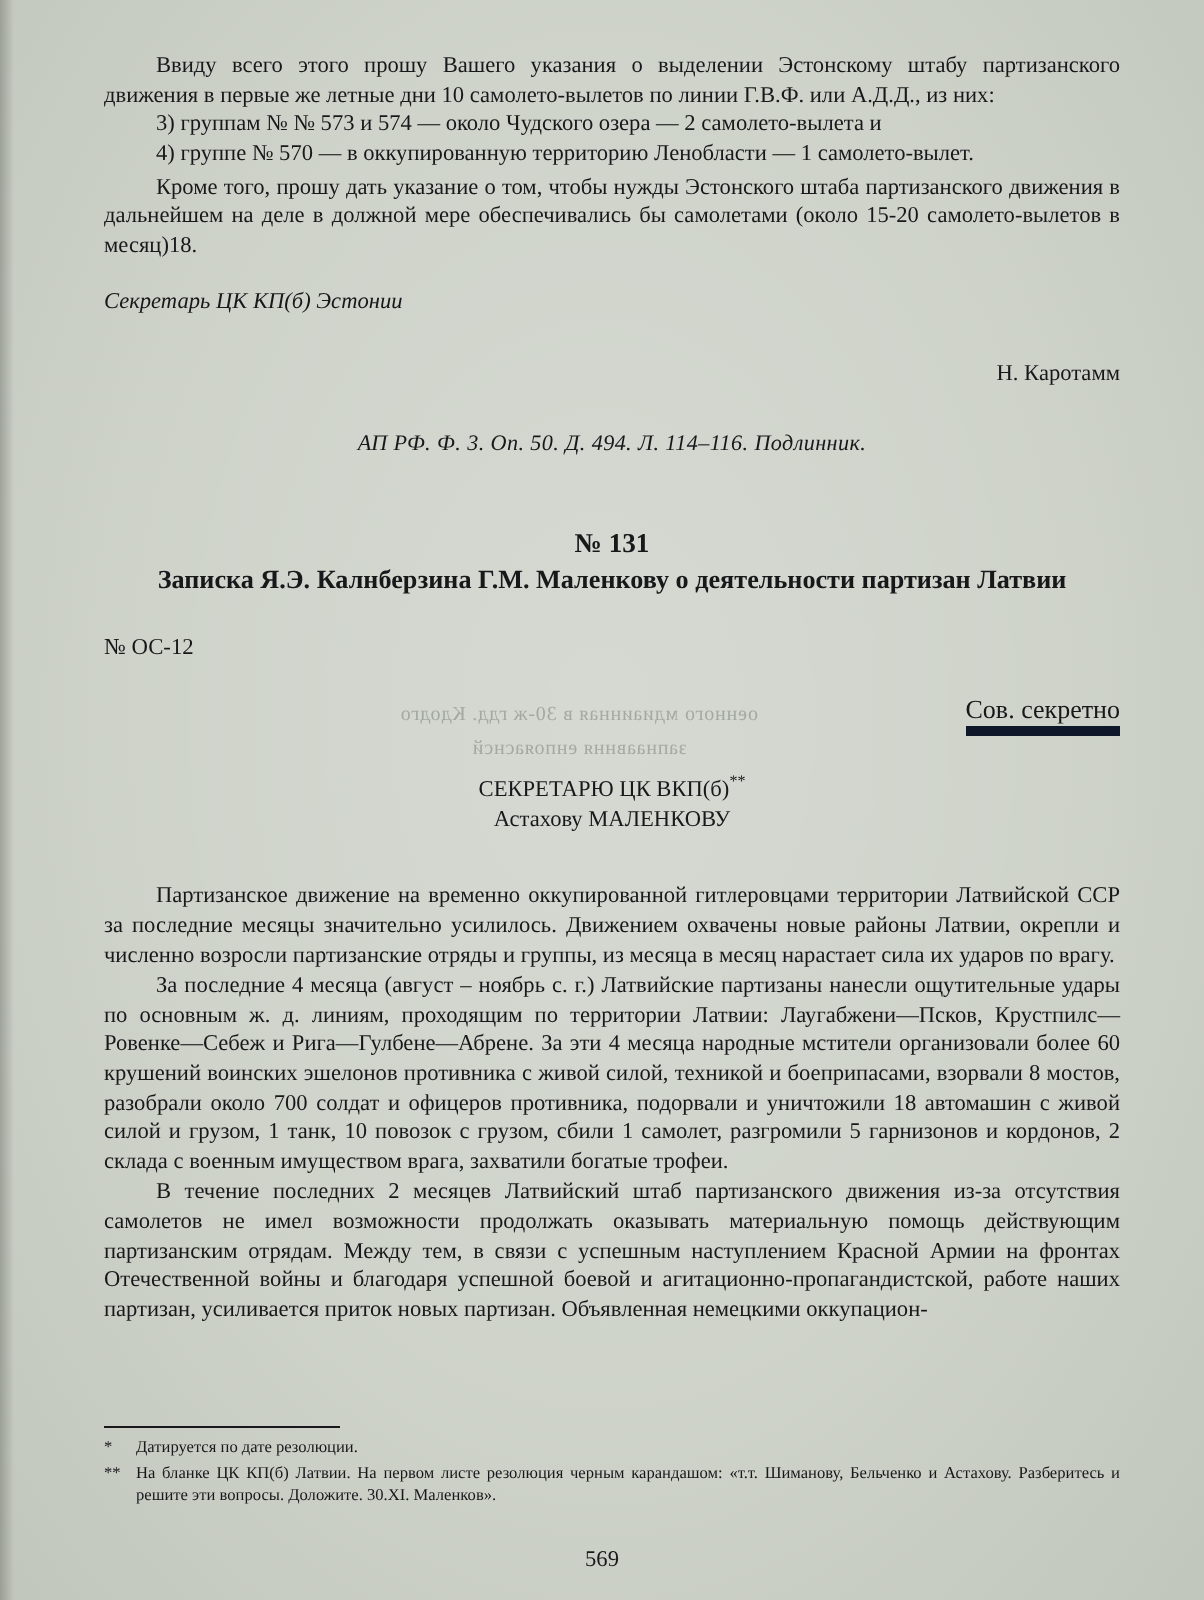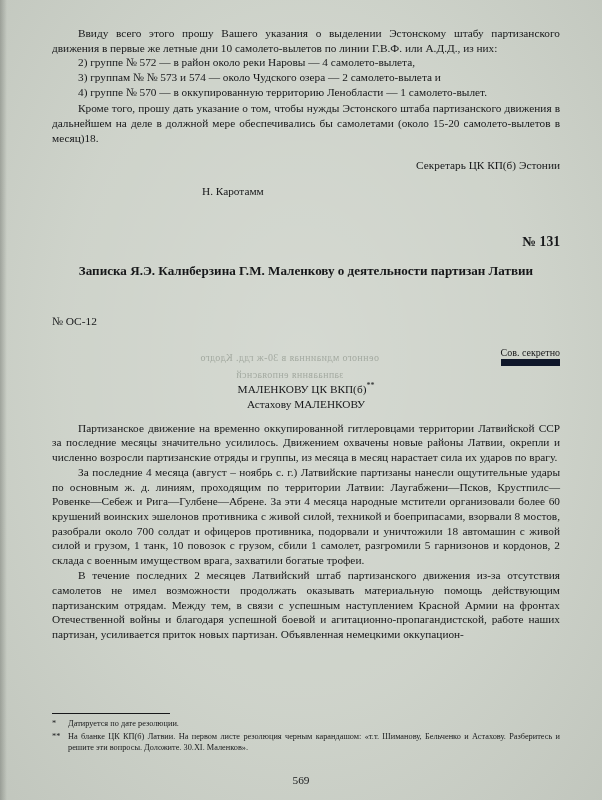--- a/index.html
+++ b/index.html
@@ -49,77 +49,78 @@
     margin: 0;
   }
   .ind {
     text-indent: 26px;
   }
   .list-item {
     text-indent: 26px;
   }
   .sign-block {
     margin-top: 13px;
+    text-align: left;
+    font-style: italic;
+  }
+  .sign-right {
+    margin-top: 22px;
     text-align: right;
-  }
-  .sign-right {
-    margin-top: 11px;
-    text-align: left;
     padding-left: 150px;
   }
   .archive {
     margin-top: 20px;
     font-style: italic;
     text-align: center;
     font-size: 11.1px;
     letter-spacing: 0.2px;
   }
   .doc-number {
     margin-top: 34px;
-    text-align: right;
+    text-align: center;
     font-weight: bold;
     font-size: 13.6px;
   }
   .doc-title {
-    margin-top: 13px;
+    margin-top: 1px;
     text-align: center;
     font-weight: bold;
     font-size: 13.1px;
     line-height: 1.25;
   }
   .meta-row {
-    margin-top: 34px;
+    margin-top: 18px;
     display: flex;
     justify-content: space-between;
     align-items: baseline;
     font-size: 11.4px;
   }
   .meta-row .right sup {
     font-size: 8px;
   }
   .secret {
     margin-top: 16px;
     text-align: right;
   }
   .secret span {
-    border-bottom: 7px solid #0f172a;
+    border-bottom: 5px solid #0f172a;
     padding-bottom: 1px;
-    font-size: 10px;
+    font-size: 13px;
   }
   .addressee {
     margin-top: 22px;
     text-align: center;
     line-height: 1.35;
     font-size: 11.3px;
   }
   .addressee sup {
     font-size: 8px;
   }
   .body-block {
-    margin-top: 8px;
+    margin-top: 23px;
   }
   .body-block p {
     margin-bottom: 0.5px;
   }
   .footnotes {
     position: absolute;
     left: 52px;
     right: 42px;
     bottom: 44px;
     z-index: 3;
@@ -168,41 +169,41 @@
 
 <div class="page">
 
   <div class="ghost" style="top:352px; left:200px;">оенного мдиаинная в 30-ж гдд. Кдодго</div>
   <div class="ghost" style="top:369px; left:236px;">запнаавння енпояаснсй</div>
 
   <div class="content">
 
     <p class="ind">Ввиду всего этого прошу Вашего указания о выделении Эстонскому штабу партизанского движения в первые же летные дни 10 самолето-вылетов по линии Г.В.Ф. или А.Д.Д., из них:</p>
 
-    <p class="list-item">2) группе № 572 — в район около реки Наровы — 4 самолето-вылета,</p>
     <p class="list-item">3) группам № № 573 и 574 — около Чудского озера — 2 самолето-вылета и</p>
     <p class="list-item">4) группе № 570 — в оккупированную территорию Ленобласти — 1 самолето-вылет.</p>
 
     <p class="ind" style="margin-top:2px;">Кроме того, прошу дать указание о том, чтобы нужды Эстонского штаба партизанского движения в дальнейшем на деле в должной мере обеспечивались бы самолетами (около 15-20 самолето-вылетов в месяц)18.</p>
 
     <div class="sign-block">Секретарь ЦК КП(б) Эстонии</div>
     <div class="sign-right">Н. Каротамм</div>
 
+    <div class="archive">АП РФ. Ф. 3. Оп. 50. Д. 494. Л. 114–116. Подлинник.</div>
 
     <div class="doc-number">№ 131</div>
     <div class="doc-title">Записка Я.Э. Калнберзина Г.М. Маленкову о деятельности партизан Латвии</div>
 
     <div class="meta-row">
       <div class="left">№ ОС-12</div>
     </div>
 
     <div class="secret"><span>Сов. секретно</span></div>
 
     <div class="addressee">
-      <div><span>МАЛЕНКОВУ  ЦК ВКП(б)</span><sup>**</sup></div>
+      <div><span>СЕКРЕТАРЮ  ЦК ВКП(б)</span><sup>**</sup></div>
       <div>Астахову МАЛЕНКОВУ</div>
     </div>
 
     <div class="body-block">
       <p class="ind">Партизанское движение на временно оккупированной гитлеровцами территории Латвийской ССР за последние месяцы значительно усилилось. Движением охвачены новые районы Латвии, окрепли и численно возросли партизанские отряды и группы, из месяца в месяц нарастает сила их ударов по врагу.</p>
       <p class="ind">За последние 4 месяца (август – ноябрь с. г.) Латвийские партизаны нанесли ощутительные удары по основным ж. д. линиям, проходящим по территории Латвии: Лаугабжени—Псков, Крустпилс—Ровенке—Себеж и Рига—Гулбене—Абрене. За эти 4 месяца народные мстители организовали более 60 крушений воинских эшелонов противника с живой силой, техникой и боеприпасами, взорвали 8 мостов, разобрали около 700 солдат и офицеров противника, подорвали и уничтожили 18 автомашин с живой силой и грузом, 1 танк, 10 повозок с грузом, сбили 1 самолет, разгромили 5 гарнизонов и кордонов, 2 склада с военным имуществом врага, захватили богатые трофеи.</p>
       <p class="ind">В течение последних 2 месяцев Латвийский штаб партизанского движения из-за отсутствия самолетов не имел возможности продолжать оказывать материальную помощь действующим партизанским отрядам. Между тем, в связи с успешным наступлением Красной Армии на фронтах Отечественной войны и благодаря успешной боевой и агитационно-пропагандистской, работе наших партизан, усиливается приток новых партизан. Объявленная немецкими оккупацион-</p>
     </div>
 
   </div>

